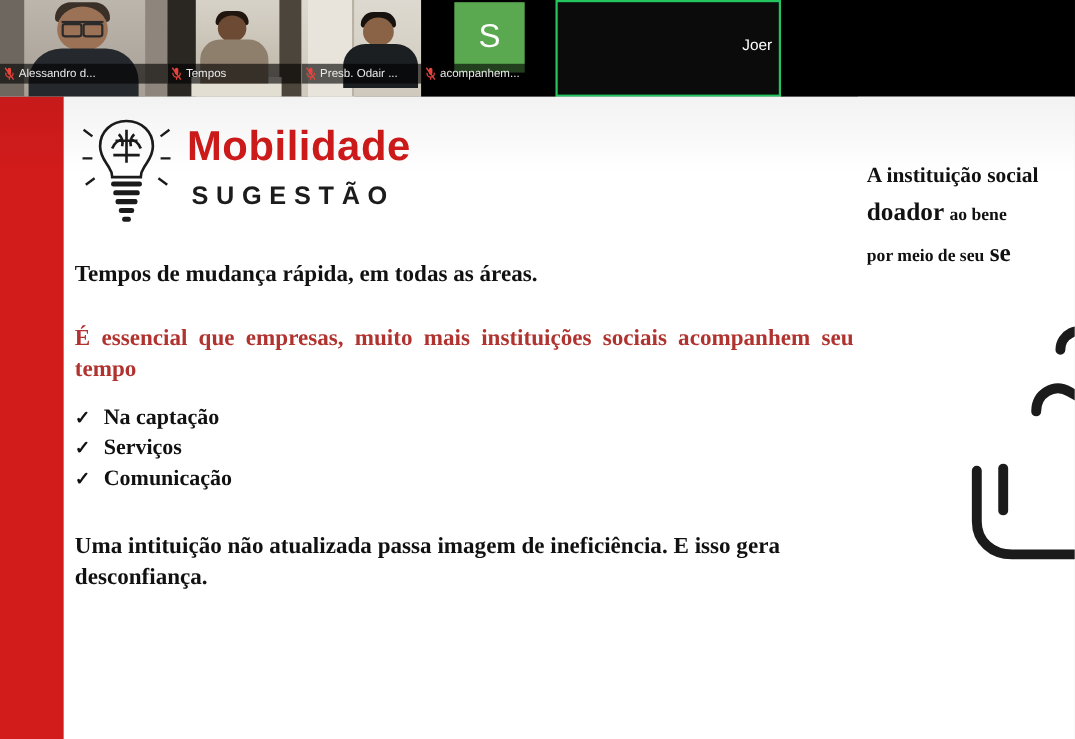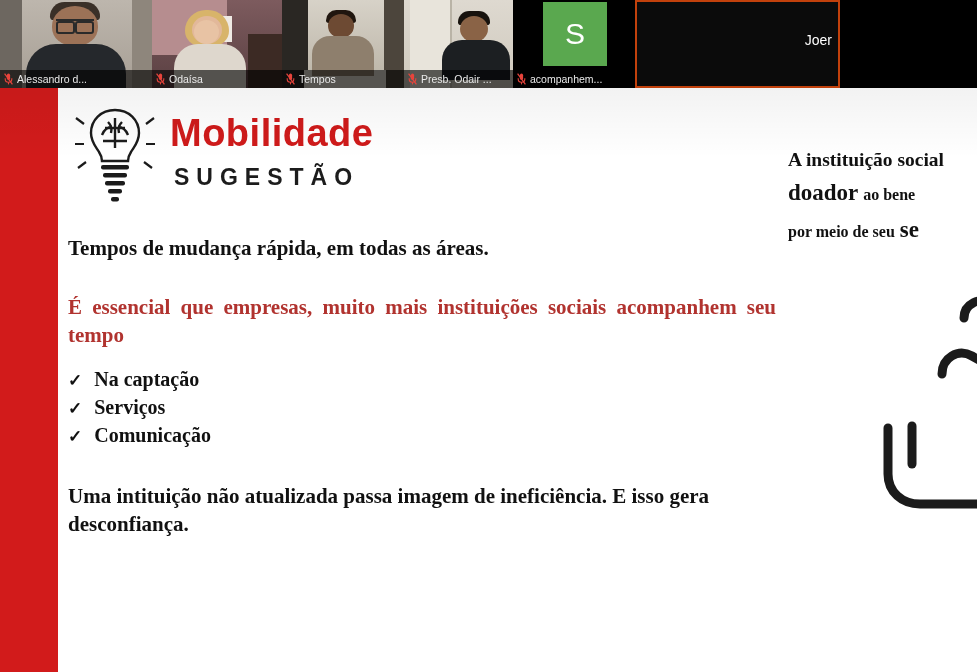--- a/index.html
+++ b/index.html
@@ -21,21 +21,21 @@
   .tile {
     position: relative;
     height: 88px;
     overflow: hidden;
     flex: 0 0 auto;
   }
   .tile .frame {
     position: absolute; inset: 0;
   }
   .tile .namebar {
-    position: absolute; left: 0; bottom: 0;
+    position: absolute; left: 0; bottom: 12px;
     height: 18px; width: 100%;
     background: rgba(0,0,0,0.62);
     display: flex; align-items: center;
     padding: 0 4px;
     gap: 4px;
   }
   .tile .namebar .label {
     color: #e9e9e9;
     font-size: 10.5px;
     white-space: nowrap;
@@ -131,21 +131,21 @@
     background: #5aa84f;
     display:flex; align-items:center; justify-content:center;
     color:#fff; font-size: 30px; font-weight: 400;
     font-family:"Liberation Sans", sans-serif;
   }
 
   
   .t6 {
     width: 205px;
     background: #0b0b0b;
-    border: 2px solid #c2410c;
+    border: 2px solid #22c55e;
   }
   .t6 .name-right {
     position:absolute; right: 6px; top: 30px;
     color:#fff; font-size: 14px;
     font-family:"Liberation Sans", sans-serif;
     white-space: nowrap;
   }
 
   
   .slide {
@@ -278,42 +278,20 @@
             <path d="M4.5 0.6a1.6 1.6 0 0 1 1.6 1.6v3.1a1.6 1.6 0 0 1-3.2 0V2.2A1.6 1.6 0 0 1 4.5.6z" fill="#e8443c"></path>
             <path d="M1.2 5.2v0.7a3.3 3.3 0 0 0 6.6 0V5.2" stroke="#e8443c" stroke-width="1.1" fill="none"></path>
             <path d="M4.5 9.2v2.2" stroke="#e8443c" stroke-width="1.1"></path>
             <path d="M0.6 0.6 L8.4 11.4" stroke="#e8443c" stroke-width="1.2"></path>
           </svg>
       </span>
       <span class="label">Alessandro d...</span>
     </div>
   </div>
 
-  <div class="tile t2">
-    <div class="frame">
-      <div class="wallpink"></div>
-      <div class="whitepanel"></div>
-      <div class="hair"></div>
-      <div class="head"></div>
-      <div class="face"></div>
-      <div class="body"></div>
-      <div class="deskR"></div>
-    </div>
-    <div class="namebar">
-      <span class="mic-off">
-        <svg width="9" height="12" viewBox="0 0 9 12">
-            <path d="M4.5 0.6a1.6 1.6 0 0 1 1.6 1.6v3.1a1.6 1.6 0 0 1-3.2 0V2.2A1.6 1.6 0 0 1 4.5.6z" fill="#e8443c"></path>
-            <path d="M1.2 5.2v0.7a3.3 3.3 0 0 0 6.6 0V5.2" stroke="#e8443c" stroke-width="1.1" fill="none"></path>
-            <path d="M4.5 9.2v2.2" stroke="#e8443c" stroke-width="1.1"></path>
-            <path d="M0.6 0.6 L8.4 11.4" stroke="#e8443c" stroke-width="1.2"></path>
-          </svg>
-      </span>
-      <span class="label">Odaísa</span>
-    </div>
-  </div>
 
   <div class="tile t3">
     <div class="frame">
       <div class="dark"></div>
       <div class="dark2"></div>
       <div class="sheet"></div>
       <div class="hair"></div>
       <div class="head"></div>
       <div class="body"></div>
     </div>

